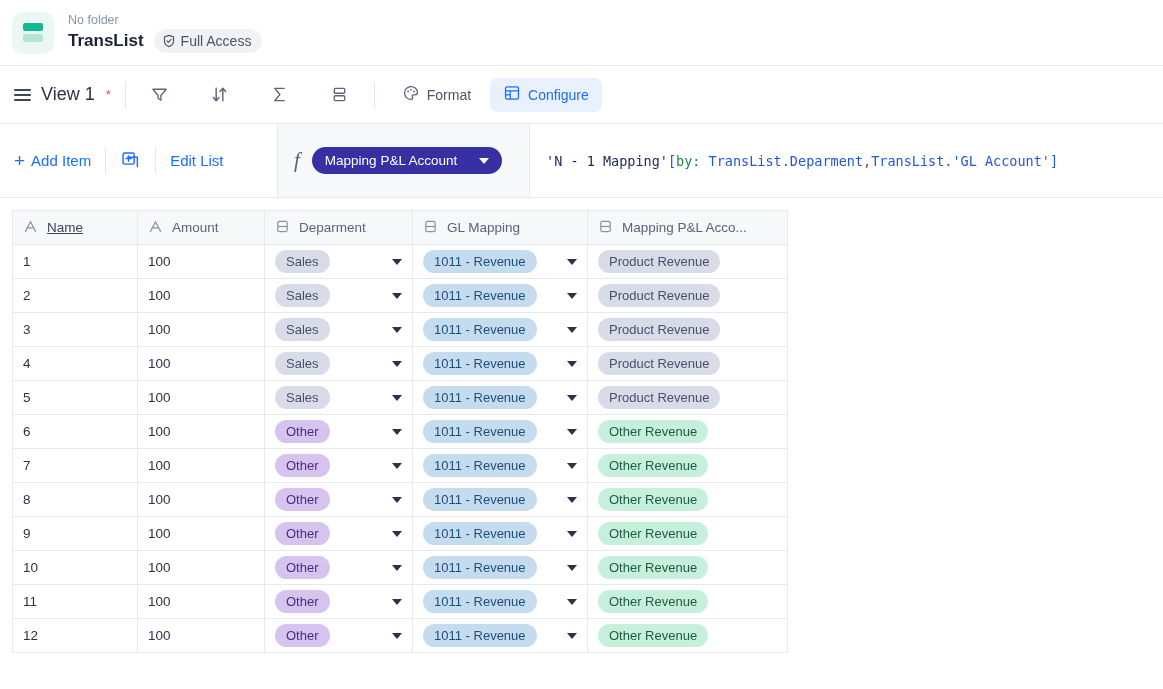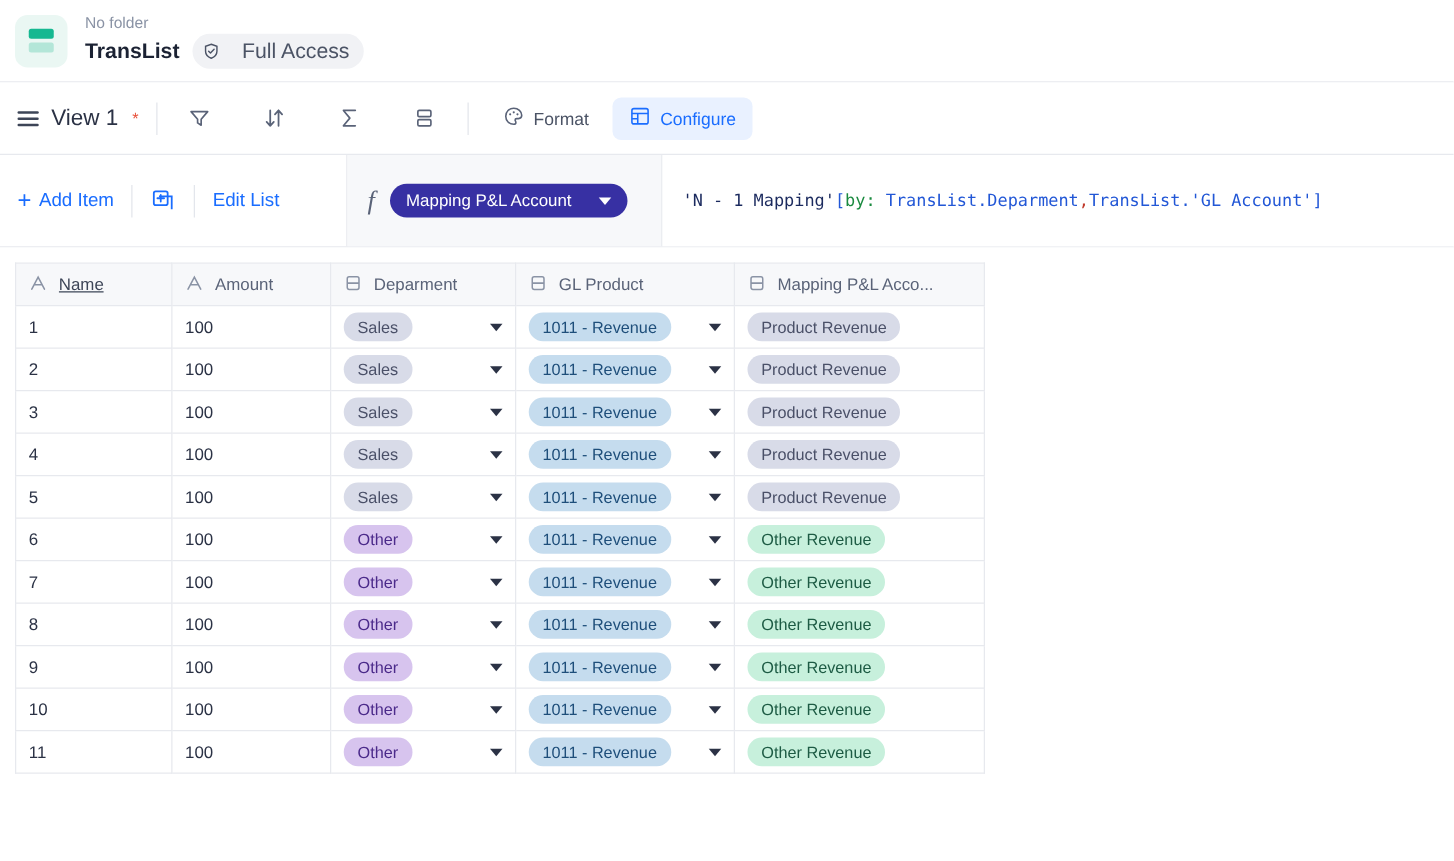--- a/index.html
+++ b/index.html
@@ -38,24 +38,24 @@
   }
   .title-block { margin-left: 14px; display: flex; flex-direction: column; justify-content: center; }
   .folder-label {
     font-size: 12.5px; color: #8a93a5; line-height: 16px; margin-bottom: 1px;
   }
   .title-row { display: flex; align-items: center; gap: 10px; }
   .doc-title {
     font-size: 17px; font-weight: bold; color: #1b2233; line-height: 20px;
   }
   .access-pill {
-    display: inline-flex; align-items: center; gap: 18px;
+    display: inline-flex; align-items: center; gap: 5px;
     background: #f1f2f5; border-radius: 14px;
     padding: 4px 11px 4px 8px;
-    font-size: 17px; color: #4b5365;
+    font-size: 14px; color: #4b5365;
   }
   .access-pill svg { display: block; }
 
   
   .toolbar {
     height: 58px;
     display: flex; align-items: center;
     padding: 0 14px;
     border-bottom: 1px solid #e7e9ee;
     background: #fff;
@@ -343,21 +343,21 @@
           </div>
         </th>
         <th class="col-gl">
           <div class="th-inner">
             <span>
               <svg width="15" height="15" viewBox="0 0 16 16" fill="none" stroke="#8a93a5" stroke-width="1.3">
                 <rect x="3" y="2.6" width="10" height="10.8" rx="1.6"></rect>
                 <path d="M3 8 H13"></path>
               </svg>
             </span>
-            <span class="th-label">GL Product</span>
+            <span class="th-label">GL Mapping</span>
           </div>
         </th>
         <th class="col-map">
           <div class="th-inner">
             <span>
               <svg width="15" height="15" viewBox="0 0 16 16" fill="none" stroke="#8a93a5" stroke-width="1.3">
                 <rect x="3" y="2.6" width="10" height="10.8" rx="1.6"></rect>
                 <path d="M3 8 H13"></path>
               </svg>
             </span>
@@ -591,15 +591,36 @@
               <span class="tag tag-blue">1011 - Revenue</span>
               <span class="dd-caret"></span>
             </div>
           </td>
           <td class="col-map">
             <div class="cell-flex">
               <span class="tag tag-green">Other Revenue</span>
             </div>
           </td>
         </tr>
+        <tr>
+          <td class="idx col-idx">12</td>
+          <td class="col-amt">100</td>
+          <td class="col-dep">
+            <div class="cell-flex">
+              <span class="tag tag-purple">Other</span>
+              <span class="dd-caret"></span>
+            </div>
+          </td>
+          <td class="col-gl">
+            <div class="cell-flex">
+              <span class="tag tag-blue">1011 - Revenue</span>
+              <span class="dd-caret"></span>
+            </div>
+          </td>
+          <td class="col-map">
+            <div class="cell-flex">
+              <span class="tag tag-green">Other Revenue</span>
+            </div>
+          </td>
+        </tr>
       </tbody>
   </table>
 </div>
 
 </body></html>

